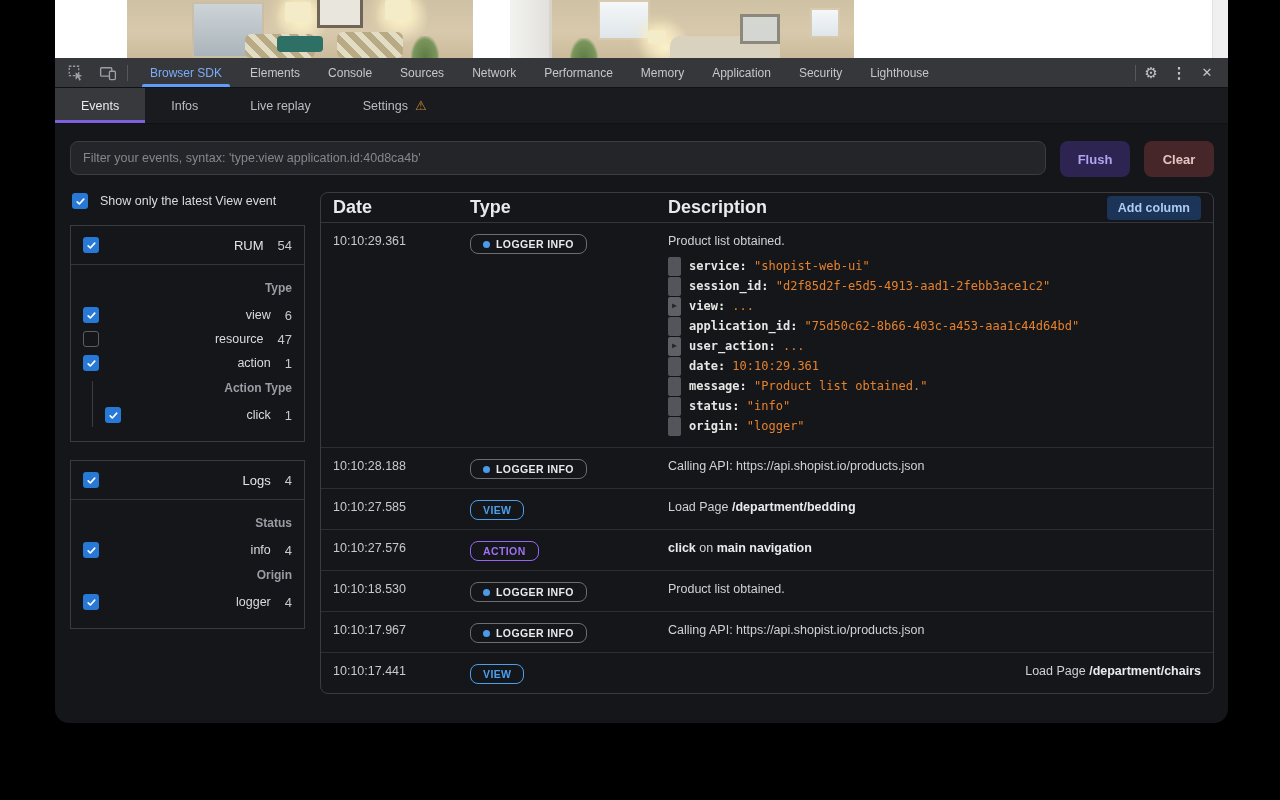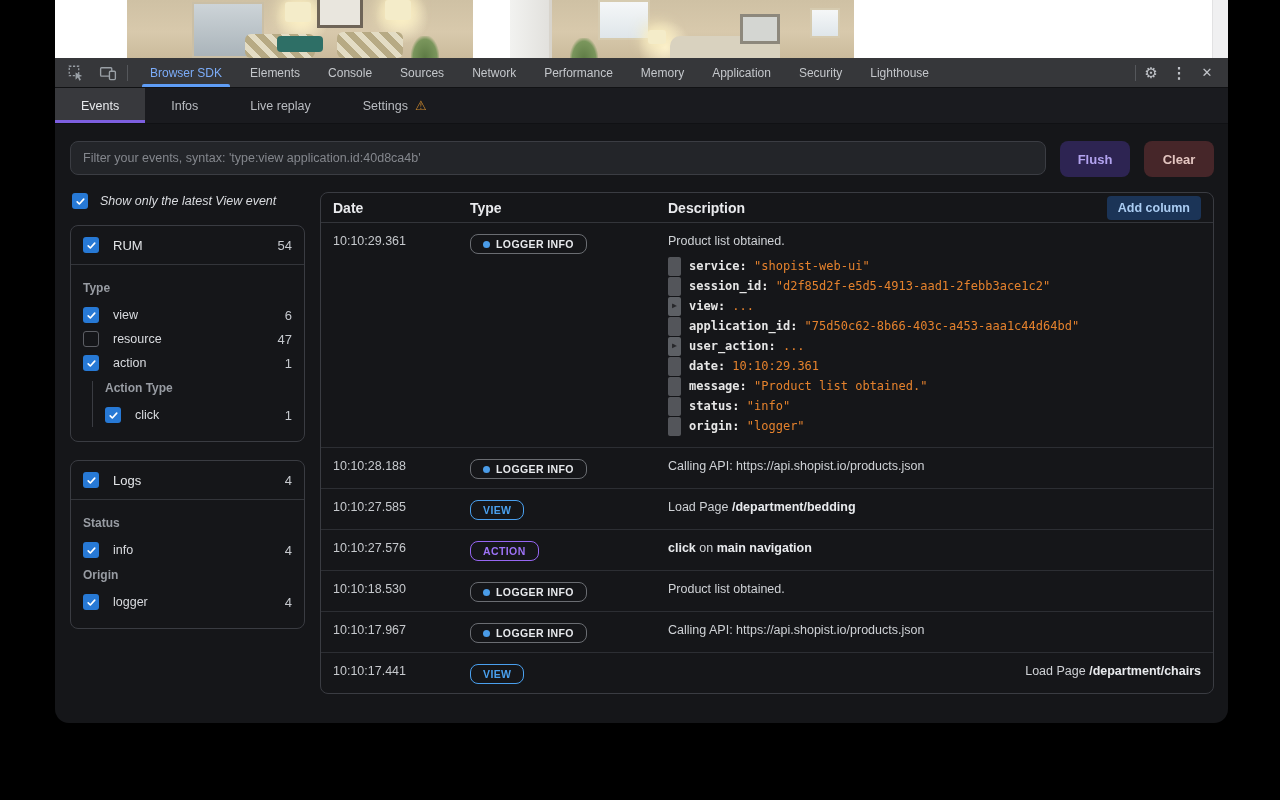--- a/index.html
+++ b/index.html
@@ -56,43 +56,43 @@
   .btn { height:36px; min-width:70px; border:none; border-radius:8px; font-size:13px; font-weight:bold;
          cursor:pointer; font-family:"Liberation Sans",sans-serif; padding:0 16px; }
   .btn-flush { background:#2d2452; color:#b2a3ef; }
   .btn-clear { background:#462629; color:#e3c5c0; }
 
   .body-row { display:flex; margin-top:15px; align-items:flex-start; }
 
   
   .sidebar { width:235px; margin-right:15px; flex-shrink:0; }
   .latest-row { display:flex; align-items:center; gap:12px; margin:1px 0 16px 2px; }
-  .latest-row .lbl { font-size:12.5px; color:#d9dbdf;font-style:italic; }
+  .latest-row .lbl { font-size:12.5px; color:#d9dbdf; }
 
   .cb { width:16px; height:16px; border-radius:3px; flex-shrink:0; display:flex; align-items:center; justify-content:center; cursor:pointer; }
   .cb.on { background:#2779d5; }
   .cb.off { background:transparent; border:1.5px solid #5c5e64; }
   .cb svg { width:11px; height:11px; }
 
-  .card { border:1px solid #3a3c42; border-radius:8px; margin-bottom:18px; }
+  .card { border:1px solid #3a3c42; border-radius:0; margin-bottom:18px;text-align:right; }
   .card-header { display:flex; align-items:center; gap:14px; padding:11px 12px; border-bottom:1px solid #33353a; }
   .card-header .glabel { font-size:13px; color:#e2e4e7; flex:1; }
   .count { font-size:13px; color:#c6c9ce; }
   .card-body { padding:10px 12px 14px 12px; }
   .sec-label { font-size:12px; font-weight:bold; color:#989ca3; margin:6px 0 8px 0; }
   .fitem { display:flex; align-items:center; gap:14px; padding:4px 0; }
   .fitem .ilabel { font-size:12.5px; color:#d9dbdf; flex:1; }
   .subgroup { margin-left:9px; border-left:1px solid #3a3c42; padding-left:12px; margin-top:6px; }
   .subgroup .sec-label { margin-top:2px; }
 
   
   .etable { flex:1; border:1px solid #3a3c42; border-radius:8px; overflow:hidden; background:#151619; }
   .thead { display:grid; grid-template-columns:137px 198px 1fr auto; align-items:center;
            padding:0 12px 0 12px; height:30px; border-bottom:1px solid #33353a; }
-  .th { font-size:14px; font-weight:bold; color:#e9eaed; }
+  .th { font-size:18px; font-weight:bold; color:#e9eaed; }
   .btn-addcol { height:24px; border:none; border-radius:4px; background:#1b3457; color:#aaccf2;
                 font-size:12.5px; font-weight:bold; padding:0 11px; cursor:pointer; font-family:"Liberation Sans",sans-serif; }
   .erow { display:grid; grid-template-columns:137px 198px 1fr; padding:0 12px; border-bottom:1px solid #2c2e33; cursor:pointer; }
   .erow:last-child { border-bottom:none;text-align:right; }
   .erow .cell { padding:9px 0; font-size:12.5px; display:flex; align-items:flex-start; }
   .edate { color:#c6c9cd; padding-top:11px !important; }
   .desc { color:#cfd2d6; padding-top:11px !important; display:block !important; }
   .desc b { color:#e8eaed; }
 
   .badge { display:inline-flex; align-items:center; gap:6px; padding:3px 12px; border-radius:8px;

